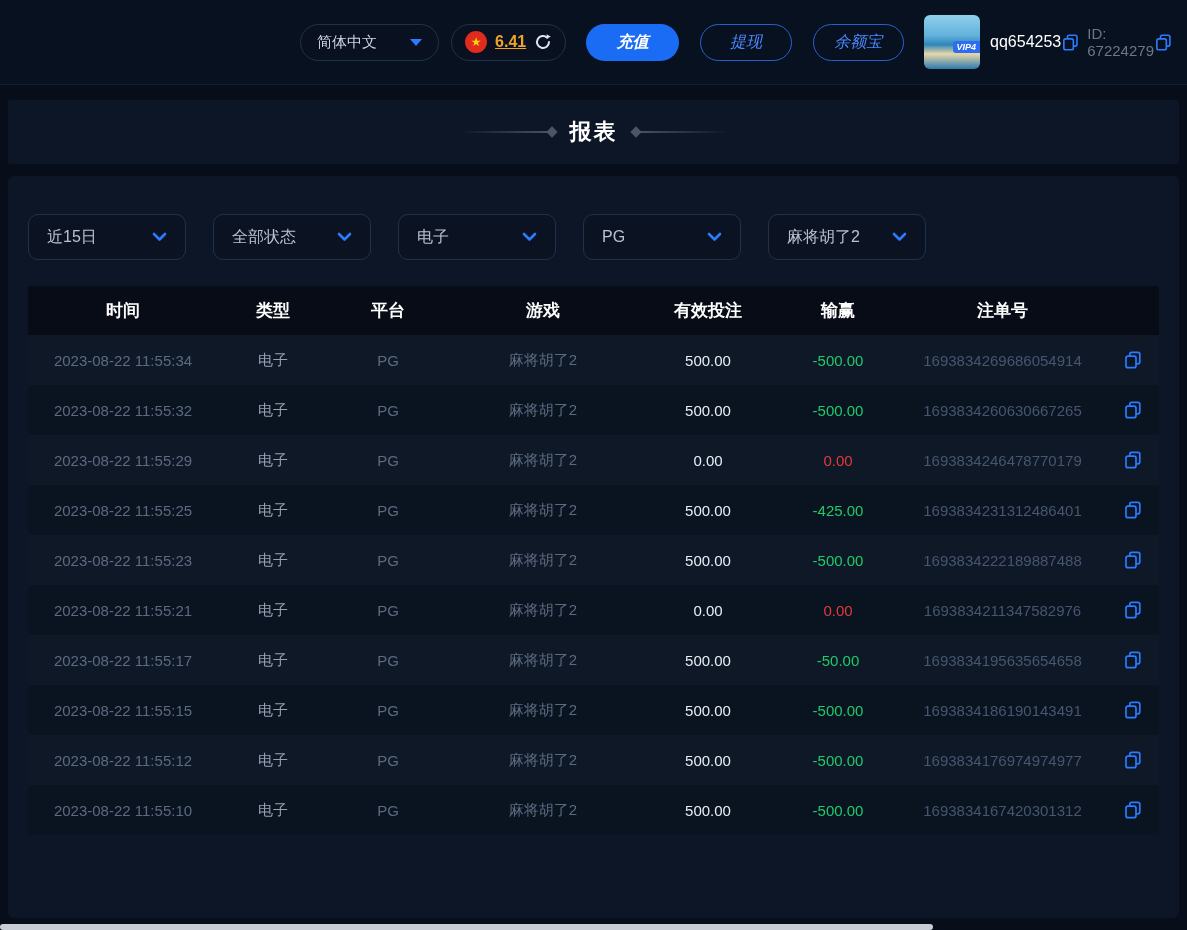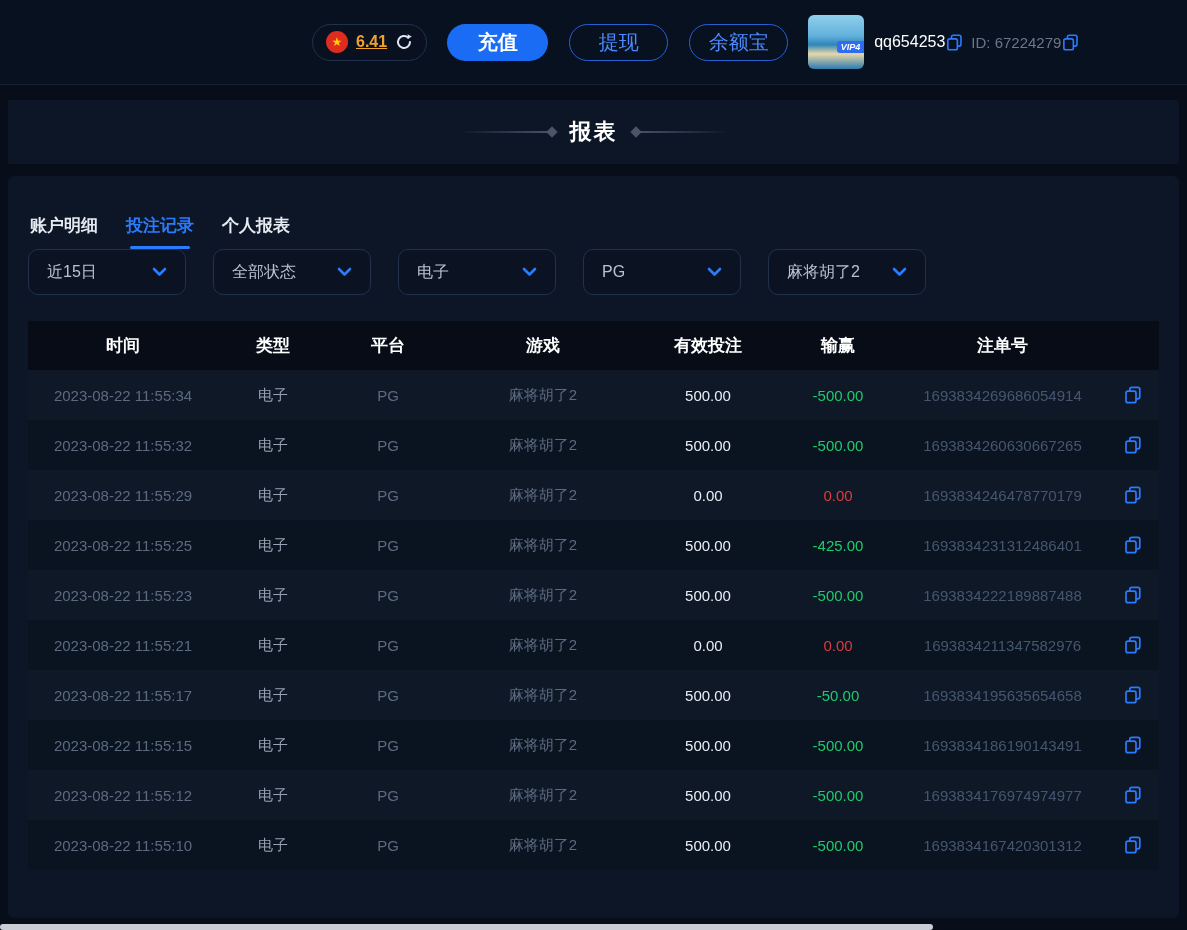--- a/index.html
+++ b/index.html
@@ -23,21 +23,21 @@
   .tri-down{ width:0; height:0; border-left:6px solid transparent; border-right:6px solid transparent; border-top:7px solid #2b7bff; }
   .rate-pill{ margin-left:12px; padding:0 13px; gap:8px; }
   .flag{
     width:22px; height:22px; border-radius:50%; background:#e02b1f;
     display:flex; align-items:center; justify-content:center;
     color:#ffd400; font-size:12px; line-height:1;
   }
   .rate-val{ color:#f0a32a; font-weight:bold; font-size:16px; text-decoration:underline; }
   .refresh-btn{ cursor:pointer; display:flex; align-items:center; }
 
-  .btn{ height:37px; border-radius:19px; font-size:20px; display:flex; align-items:center; justify-content:center; cursor:pointer; }
+  .btn{ height:37px; border-radius:19px; font-size:16px; display:flex; align-items:center; justify-content:center; cursor:pointer;font-style:italic; }
   .btn-solid{ width:101px; margin-left:20px; background:#1b6cf5; color:#fff; font-weight:bold; border:none; }
   .btn-ghost{ width:99px; margin-left:21px; background:transparent; border:1px solid #2a5fd0; color:#4b8aff; }
 
   .avatar{
     width:56px; height:54px; border-radius:6px; margin-left:20px; position:relative; cursor:pointer;
     background:linear-gradient(180deg,#8fd0ec 0%,#63b1dc 38%,#2f86b8 55%,#e7d7a9 72%,#2b7bb0 100%);
     overflow:hidden; flex-shrink:0;
   }
   .vip-badge{
     position:absolute; right:0; bottom:16px; background:#2f6df0; color:#fff;
@@ -110,20 +110,24 @@
   .hscroll{
     position:absolute; left:0; bottom:0; width:933px; height:6px;
     background:#c9ced6; border-radius:3px; cursor:pointer;
   }
 </style>
 </head>
 <body>
 
 <div class="topbar">
 
+  <div class="pill lang-pill">
+    <span>简体中文</span>
+    <span class="tri-down"></span>
+  </div>
 
   <div class="pill rate-pill">
     <span class="flag">★</span>
     <span class="rate-val">6.41</span>
     <span class="refresh-btn">
       <svg width="18" height="18" viewBox="0 0 18 18">
         <path d="M15 9a6 6 0 1 1-1.8-4.3" stroke="#dfe7f3" stroke-width="2" fill="none" stroke-linecap="round"></path>
         <path d="M12.6 1.2 L12.9 5.4 L16.8 3.8 Z" fill="#dfe7f3"></path>
       </svg>
     </span>
@@ -160,25 +164,20 @@
 </div>
 
 <div class="title-panel">
   <span class="deco deco-left"></span>
   <span class="page-title">报表</span>
   <span class="deco deco-right"></span>
 </div>
 
 <div class="main-panel">
 
-  <div class="tabs">
-    <div class="tab">账户明细</div>
-    <div class="tab active">投注记录</div>
-    <div class="tab">个人报表</div>
-  </div>
 
   <div class="filters">
     <div class="filter">
       <span>近15日</span>
       <svg width="15" height="10" viewBox="0 0 15 10">
           <path d="M2 2 L7.5 7.5 L13 2" stroke="#2b7bff" stroke-width="2.6" fill="none" stroke-linecap="round" stroke-linejoin="round"></path>
         </svg>
     </div>
     <div class="filter">
       <span>全部状态</span>

